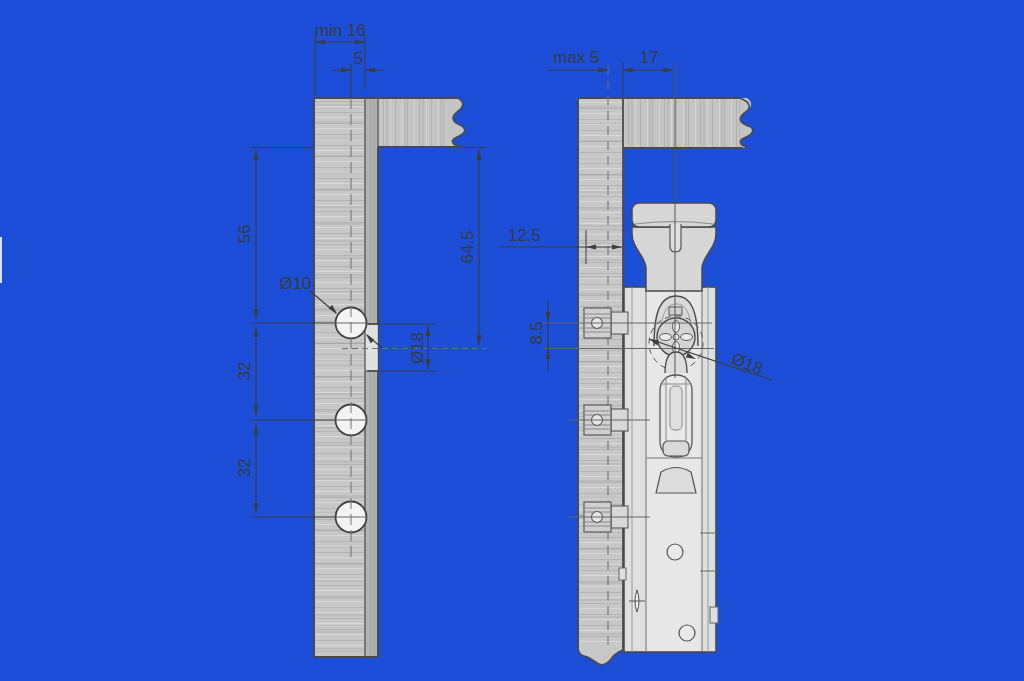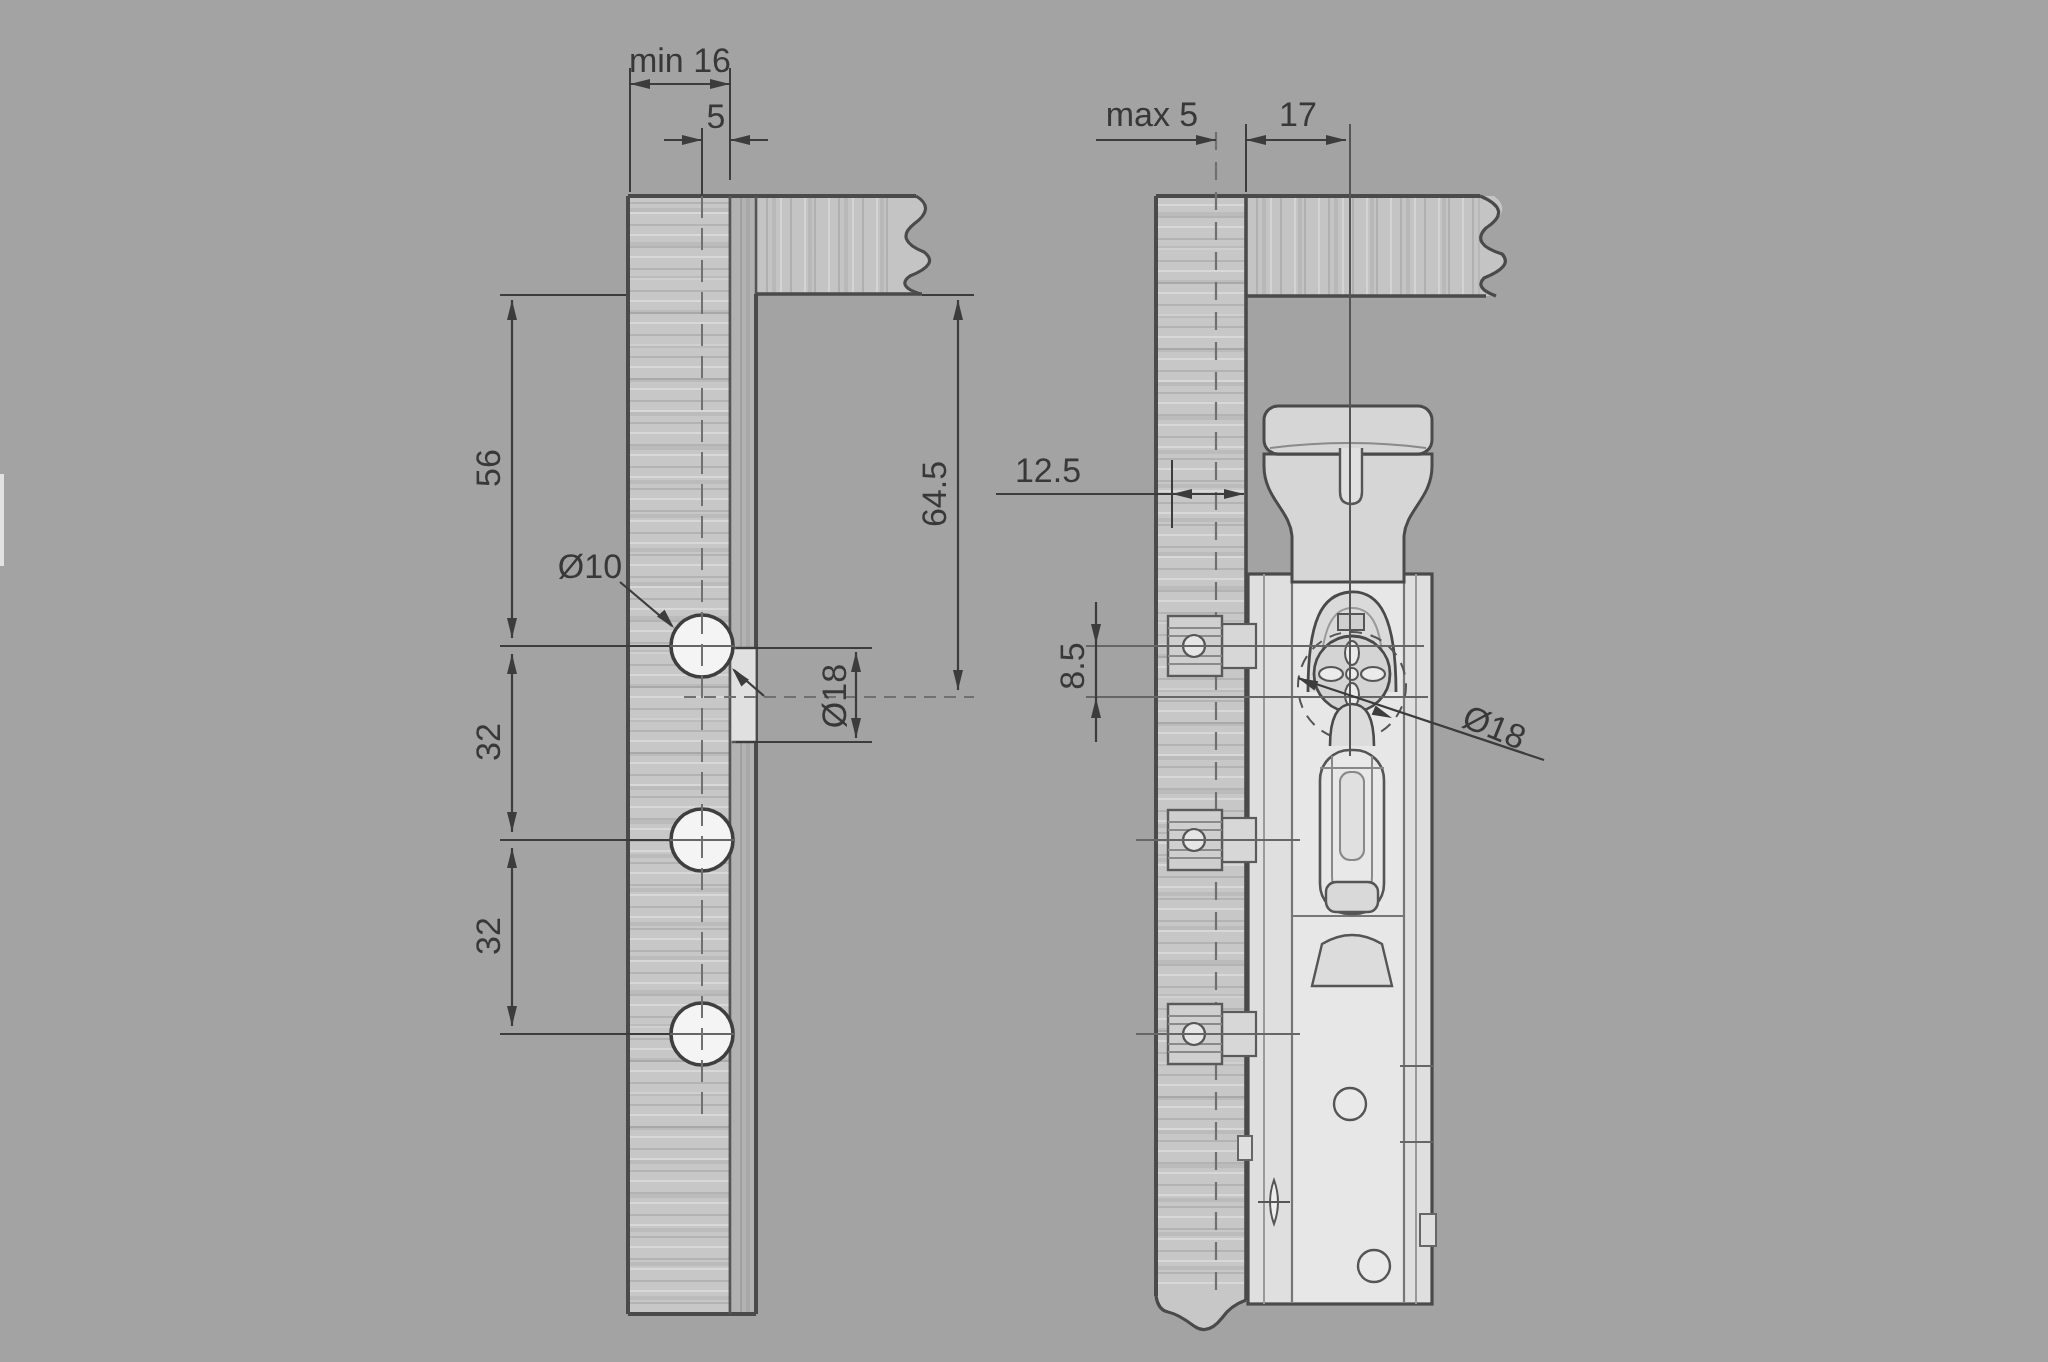--- a/index.html
+++ b/index.html
@@ -1,16 +1,16 @@
 <!DOCTYPE html>
 <html><head>
 <meta charset="utf-8">
 <style>
   html,body{margin:0;padding:0;background:#fff;}
-  .stage{position:relative;width:1024px;height:681px;background:#a3a3a3;overflow:hidden;
+  .stage{position:relative;width:1024px;height:681px;background:#1d4ed8;overflow:hidden;
          font-family:"Liberation Sans",sans-serif;}
   .panel{position:absolute;}
   .grain-h{background-color:#c7c7c7;background-image:
      repeating-linear-gradient(0deg, rgba(255,255,255,.30) 0 1px, transparent 1px 5px, rgba(0,0,0,.10) 5px 6px, transparent 6px 11px),
      repeating-linear-gradient(0deg, transparent 0 7px, rgba(0,0,0,.06) 7px 9px, transparent 9px 17px);}
   .grain-v{background-color:#c4c4c4;background-image:
      repeating-linear-gradient(90deg, rgba(255,255,255,.28) 0 1px, transparent 1px 5px, rgba(0,0,0,.10) 5px 6px, transparent 6px 12px),
      repeating-linear-gradient(90deg, transparent 0 8px, rgba(0,0,0,.06) 8px 10px, transparent 10px 18px);}
   .dark{background-color:#b2b2b2;}
   .edge-artifact{position:absolute;left:0;top:237px;width:2px;height:46px;background:#e2e2e2;}

